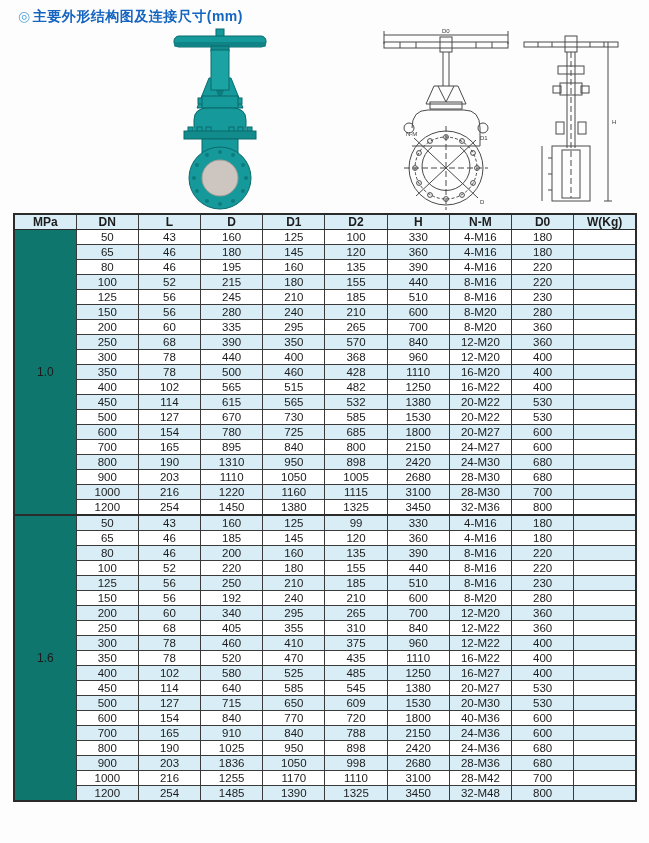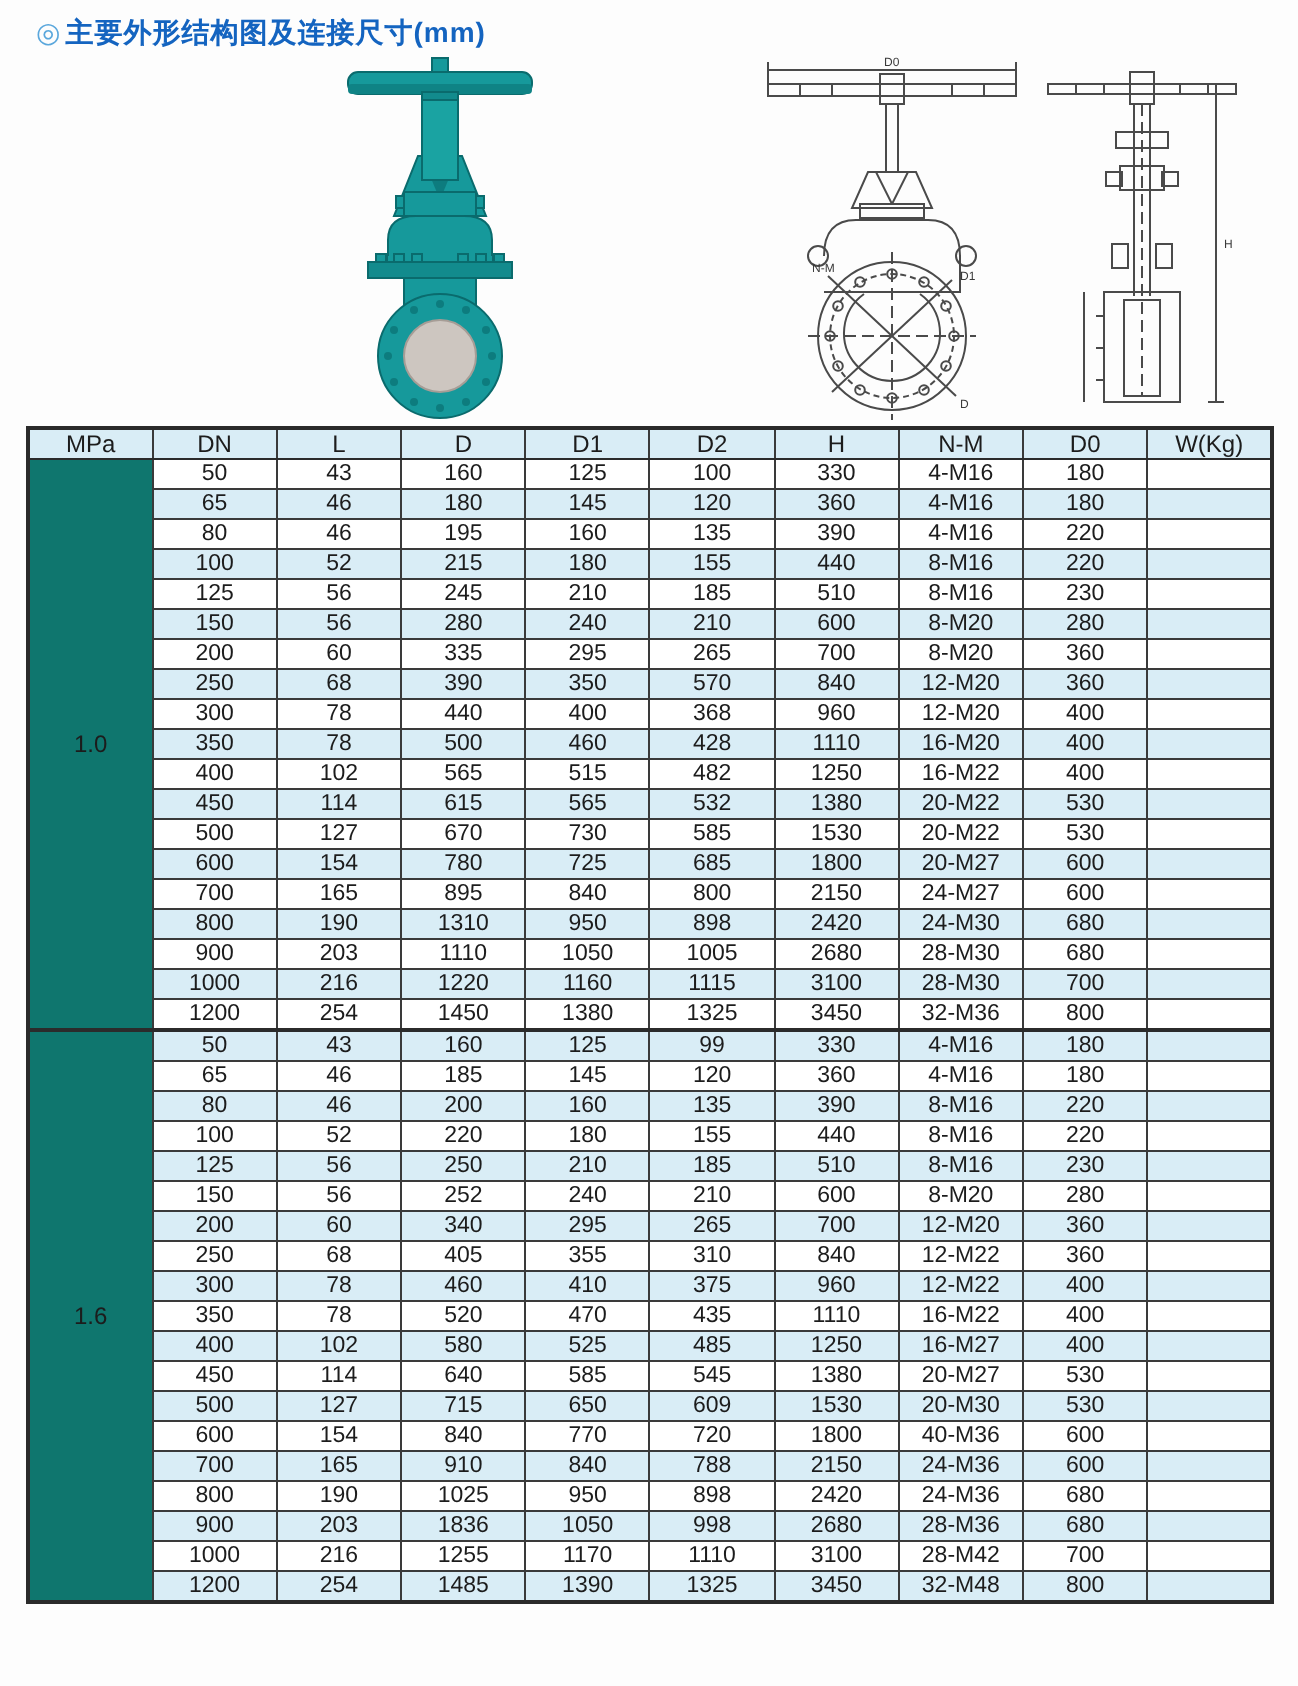--- a/index.html
+++ b/index.html
@@ -15,21 +15,21 @@
   .drawing-svg { position:absolute; left:356px; top:0; }
 
   table.dims { position:absolute; left:13px; top:213px; width:624px;
                border-collapse:collapse; table-layout:fixed;
                font-size:11.5px; color:#1c1c1c; border:2px solid #2b2b2b; }
   table.dims td, table.dims th { border:1px solid #3a3a3a; text-align:center;
                padding:0; height:15px; line-height:14px; font-weight:normal;
                overflow:hidden; white-space:nowrap; }
   table.dims tr.alt { background:#d9edf6; }
   table.dims tr { background:#ffffff; }
-  table.dims th { font-size:12px; }
+  table.dims th { font-size:12px;font-weight:bold; }
   table.dims td.mpa { background:#0f766e; font-size:12px; }
   table.dims tr.section-start td { border-top:2px solid #2b2b2b; }
   table.dims tr.head th { border-bottom:1.5px solid #2b2b2b; }
 
   svg text { font-family:"Liberation Sans","DejaVu Sans",sans-serif; }
 </style>
 </head>
 <body>
 
 <div class="page">
@@ -463,21 +463,21 @@
           <td>210</td>
           <td>185</td>
           <td>510</td>
           <td>8-M16</td>
           <td>230</td>
           <td></td>
         </tr>
         <tr>
           <td>150</td>
           <td>56</td>
-          <td>252</td>
+          <td>192</td>
           <td>240</td>
           <td>210</td>
           <td>600</td>
           <td>8-M20</td>
           <td>280</td>
           <td></td>
         </tr>
         <tr class="alt">
           <td>200</td>
           <td>60</td>

